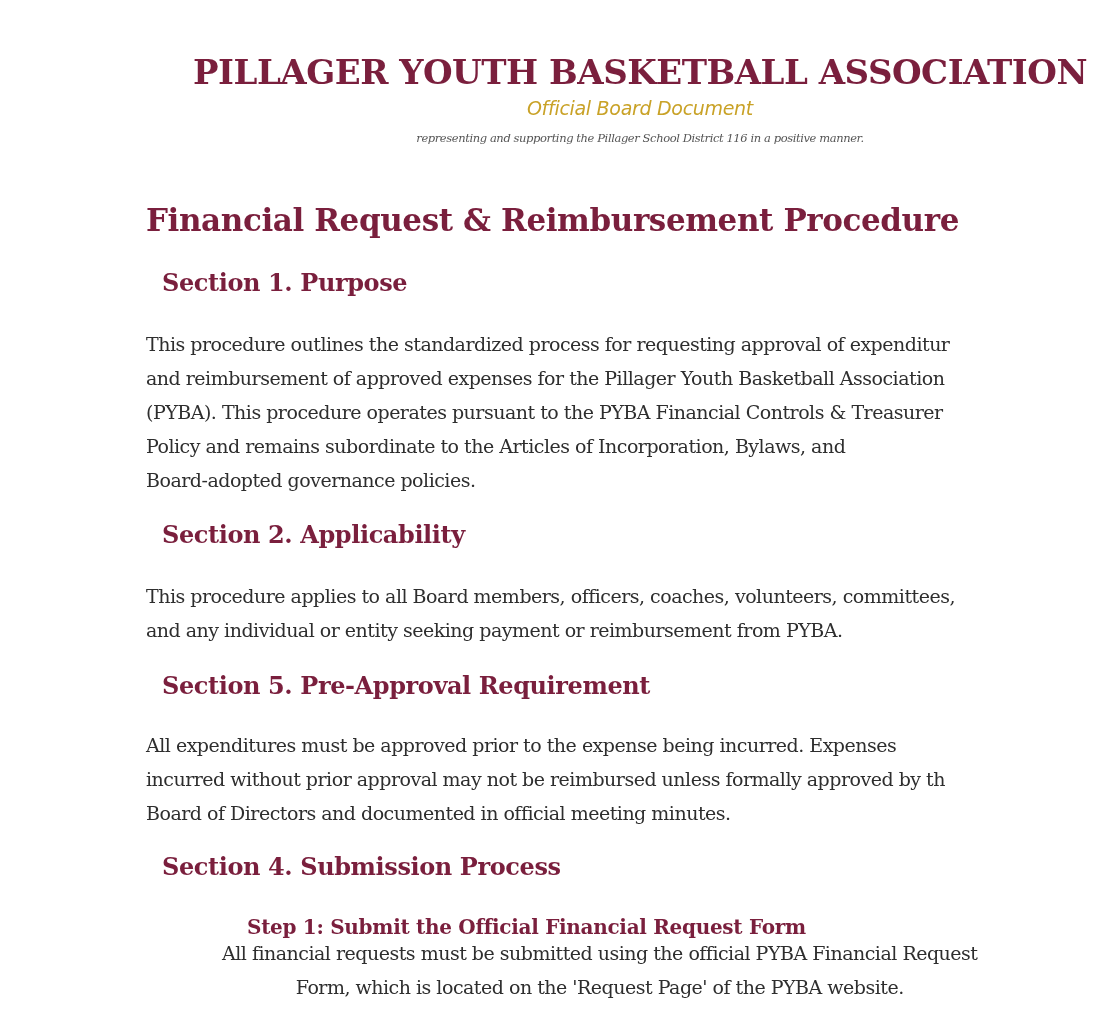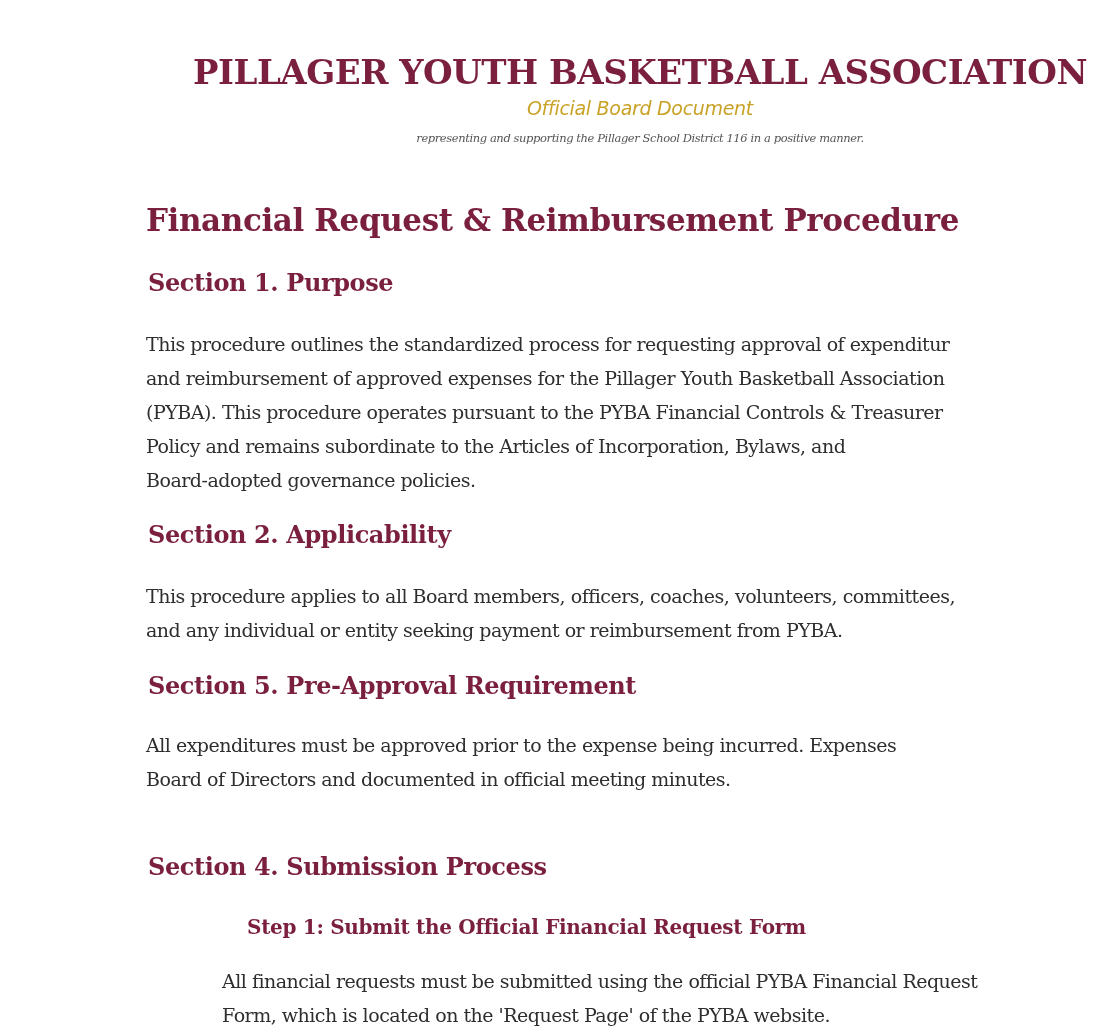--- a/index.html
+++ b/index.html
@@ -2,21 +2,21 @@
 <html><head>
 <meta charset="utf-8">
 <style>
   html, body { margin: 0; padding: 0; background: #ffffff; }
   body { width: 1100px; height: 1035px; overflow: hidden; position: relative; font-family: "DejaVu Serif", "Liberation Serif", serif; }
   .page { position: absolute; left: 0; top: 0; width: 1100px; height: 1035px; }
   .org-title { position: absolute; left: 180px; width: 920px; top: 52px; text-align: center; font-family: "DejaVu Serif", serif; font-weight: bold; font-size: 34px; color: #7a1f3d; letter-spacing: -0.5px; white-space: nowrap; }
   .subtitle { position: absolute; left: 180px; width: 920px; top: 97px; text-align: center; font-family: "DejaVu Sans", sans-serif; font-style: italic; font-size: 19px; color: #c9a227; white-space: nowrap; letter-spacing: -0.3px; }
   .mission { position: absolute; left: 180px; width: 920px; top: 130px; text-align: center; font-family: "DejaVu Serif", serif; font-style: italic; font-size: 11.5px; color: #555555; line-height: 17px; letter-spacing: -0.4px; }
   .doc-title { position: absolute; left: 146px; top: 202px; font-family: "DejaVu Serif", serif; font-weight: bold; font-size: 31px; color: #7a1f3d; white-space: nowrap; letter-spacing: -0.4px; }
-  .section-h { position: absolute; left: 148px; font-family: "DejaVu Serif", serif; font-weight: bold; font-size: 24px; color: #7a1f3d; white-space: nowrap; letter-spacing: -0.4px; }
+  .section-h { position: absolute; left: 162px; font-family: "DejaVu Serif", serif; font-weight: bold; font-size: 24px; color: #7a1f3d; white-space: nowrap; letter-spacing: -0.4px; }
   .step-h { position: absolute; left: 222px; font-family: "DejaVu Serif", serif; font-weight: bold; font-size: 20px; color: #7a1f3d; white-space: nowrap; letter-spacing: -0.3px; margin-left: 25px; }
   .para { position: absolute; left: 146px; font-family: "DejaVu Serif", serif; font-size: 19px; color: #2e2e2e; line-height: 34px; white-space: nowrap; letter-spacing: -0.5px; }
   .para.indent { left: 222px; }
   .para span { display: block; }
 </style>
 </head>
 <body>
 
 <div class="page">
   <div class="org-title">PILLAGER YOUTH BASKETBALL ASSOCIATION</div>
@@ -38,22 +38,23 @@
 
   <div class="section-h" style="top:520px;">Section 2. Applicability</div>
   <div class="para" style="top:579px;">
     <span>This procedure applies to all Board members, officers, coaches, volunteers, committees,</span>
     <span>and any individual or entity seeking payment or reimbursement from PYBA.</span>
   </div>
 
   <div class="section-h" style="top:671px;">Section 5. Pre-Approval Requirement</div>
   <div class="para" style="top:728px;">
     <span>All expenditures must be approved prior to the expense being incurred. Expenses</span>
+    <span>incurred without prior approval may not be reimbursed unless formally approved by th</span>
     <span>Board of Directors and documented in official meeting minutes.</span>
   </div>
 
   <div class="section-h" style="top:852px;">Section 4. Submission Process</div>
   <div class="step-h" style="top:915px;">Step 1: Submit the Official Financial Request Form</div>
-  <div class="para indent" style="top:964px;">
+  <div class="para indent" style="top:936px;text-align:center;">
     <span>All financial requests must be submitted using the official PYBA Financial Request</span>
     <span>Form, which is located on the 'Request Page' of the PYBA website.</span>
   </div>
 </div>
 
 </body></html>

